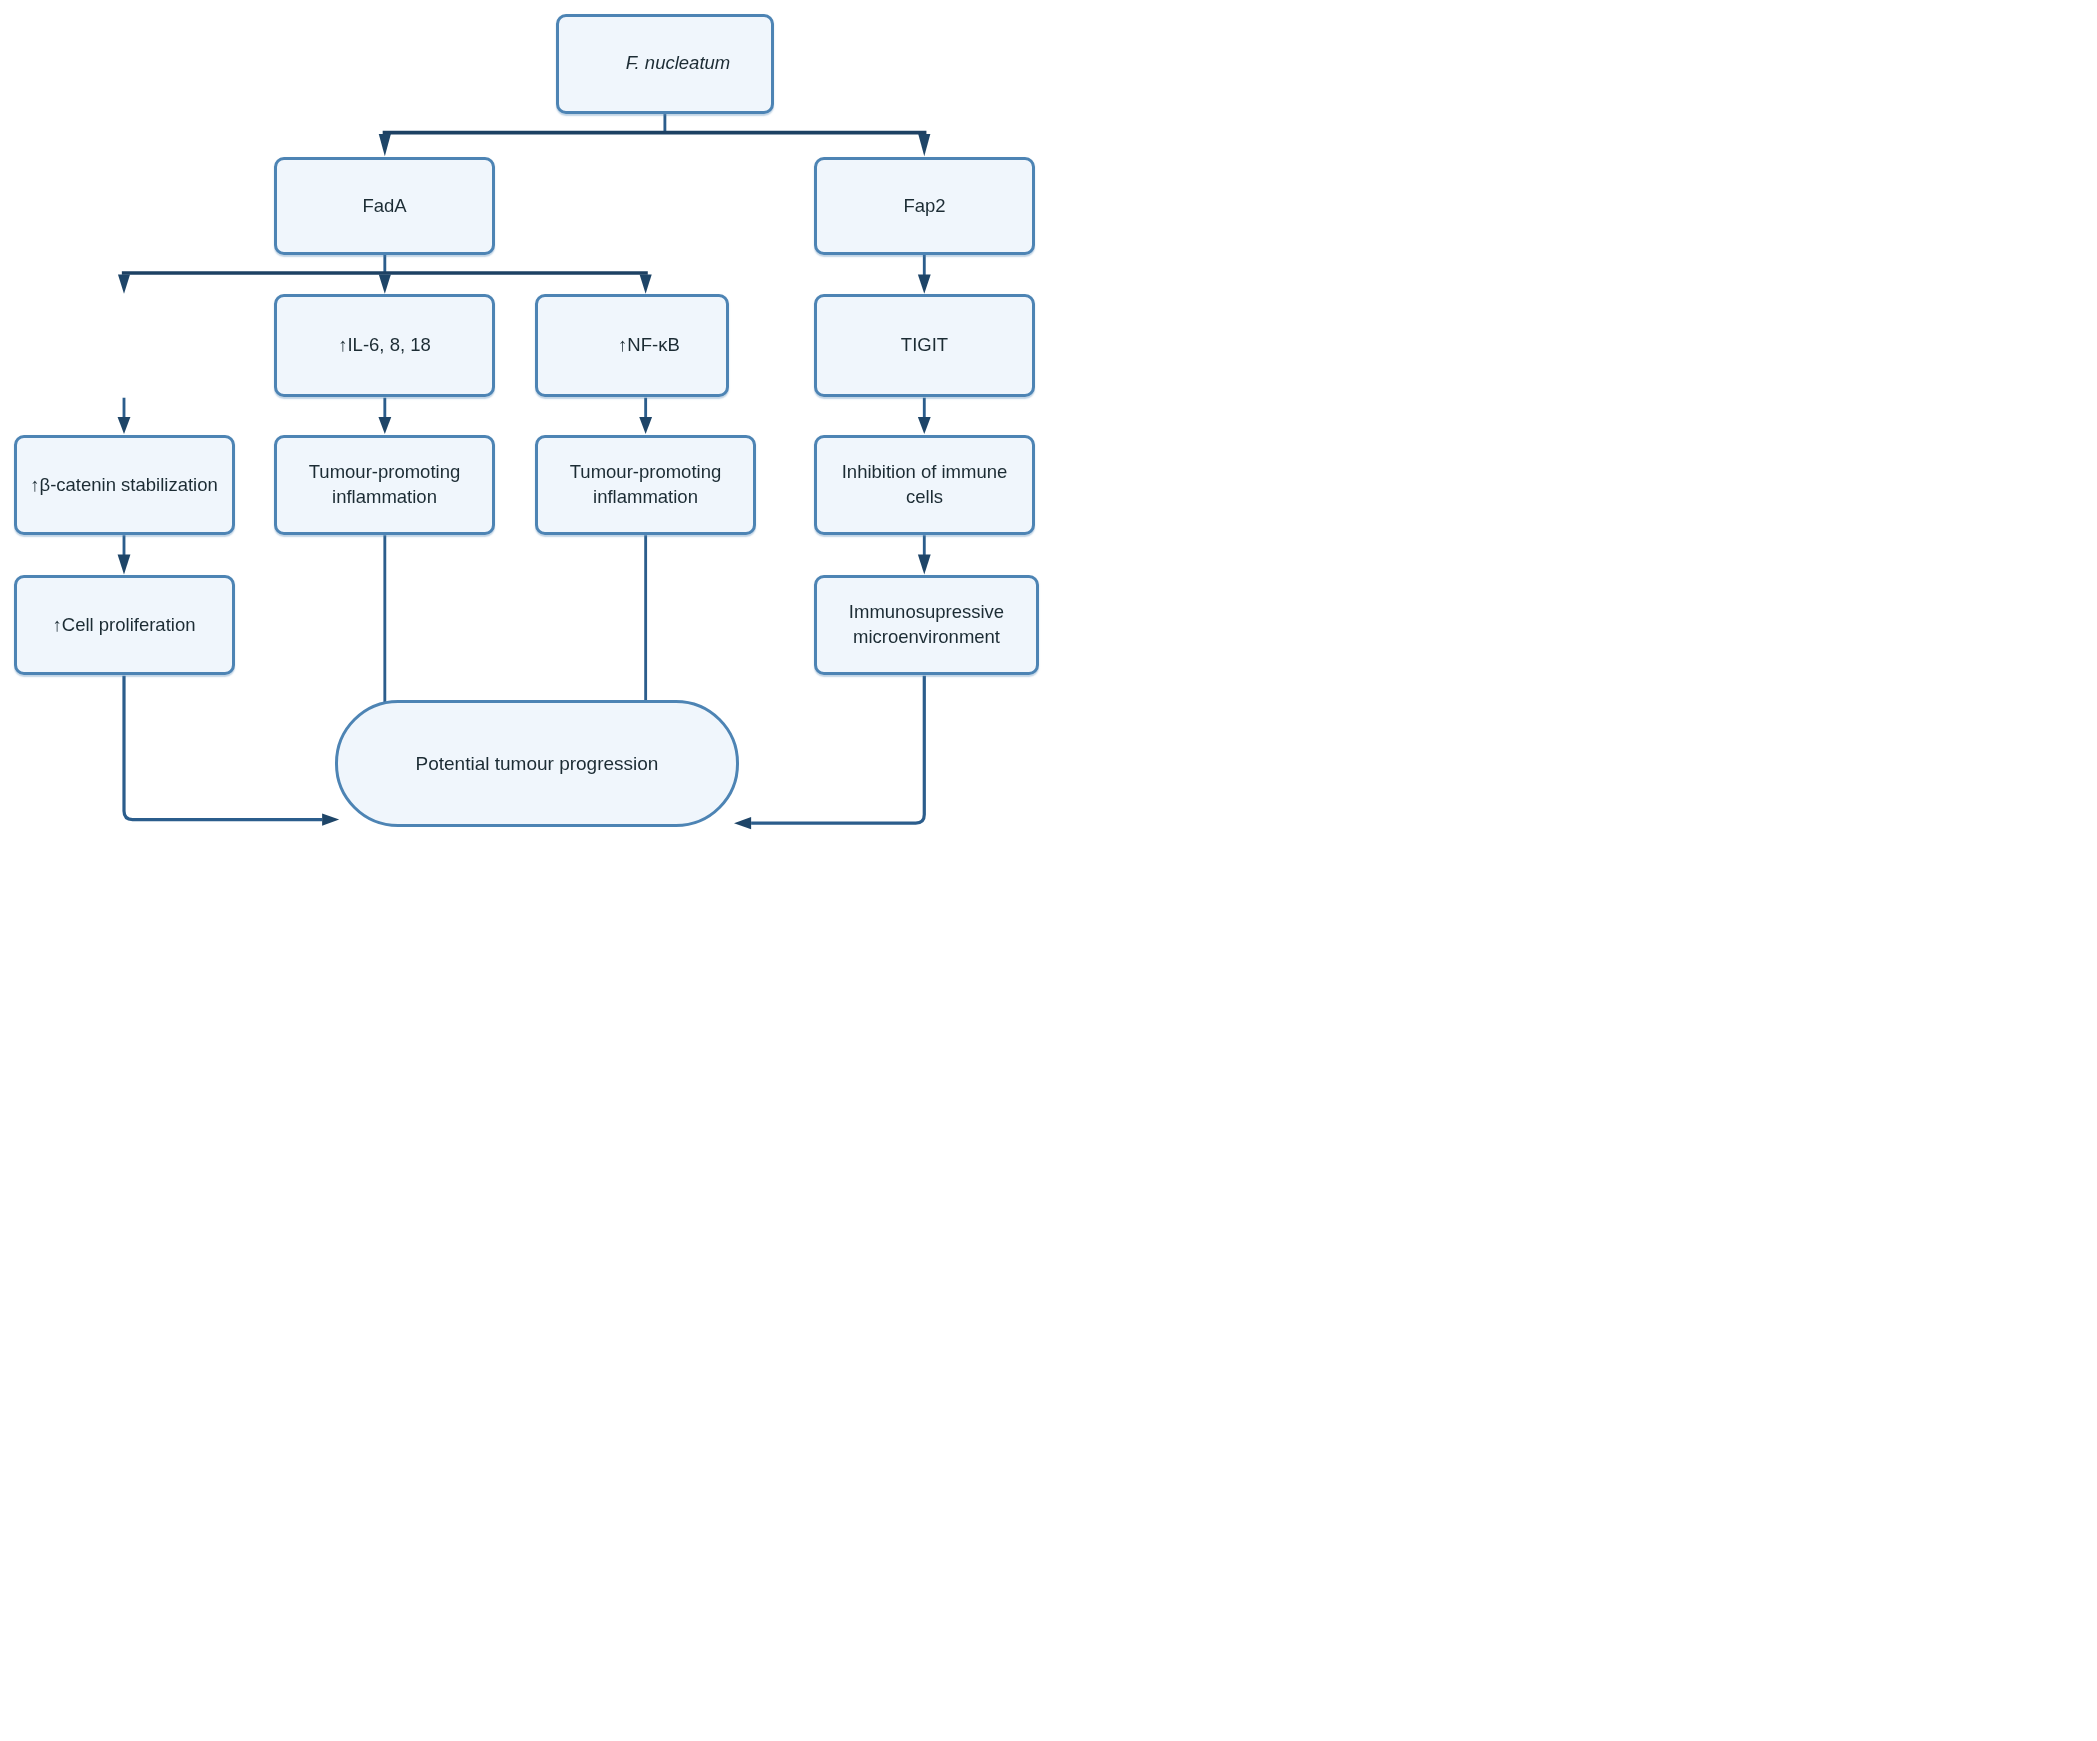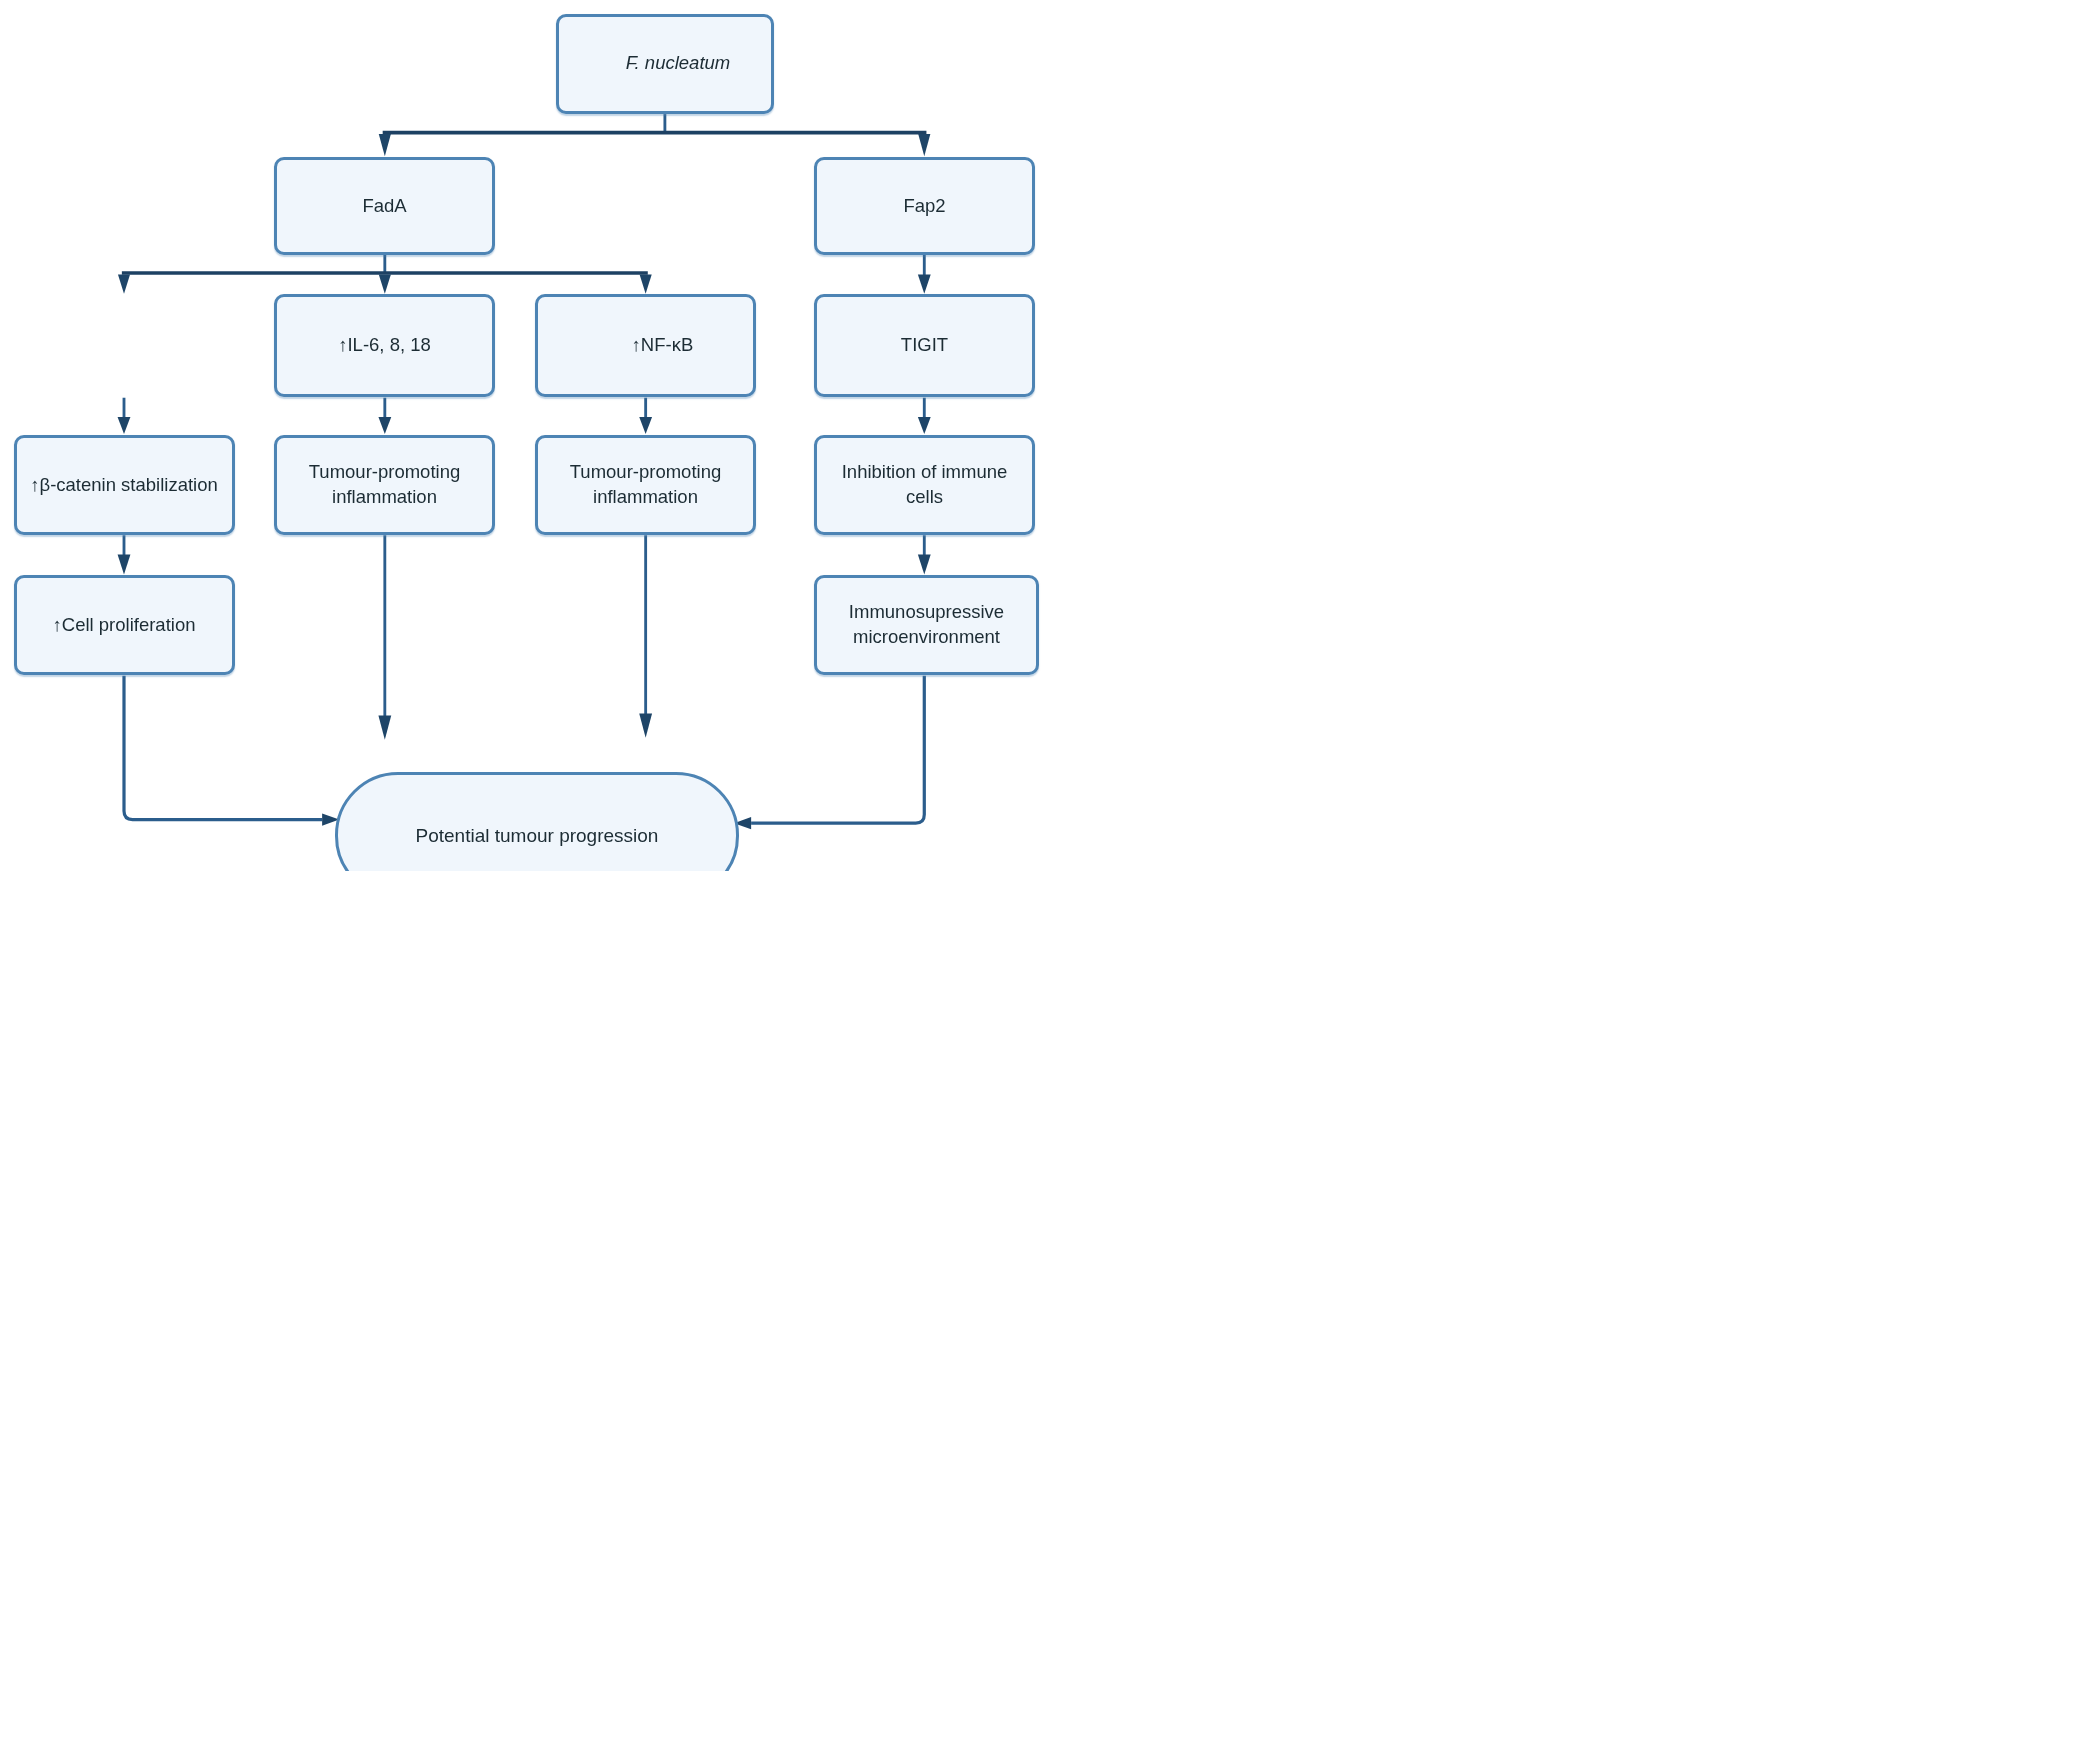--- a/index.html
+++ b/index.html
@@ -114,32 +114,32 @@
 
   <div class="node italic" style="left:556px;top:13.5px;width:218px;height:100px;">F. nucleatum</div>
 
   <div class="node" style="left:274px;top:157px;width:221px;height:98px;">FadA</div>
 
   <div class="node" style="left:814px;top:157px;width:221px;height:98px;">Fap2</div>
 
 
   <div class="node" style="left:274px;top:294px;width:221px;height:103px;">↑IL-6, 8, 18</div>
 
-  <div class="node" style="left:535px;top:294px;width:221px;height:103px;padding-left:41px;">↑NF-κB</div>
+  <div class="node" style="left:535px;top:294px;width:194px;height:103px;padding-left:41px;">↑NF-κB</div>
 
   <div class="node" style="left:814px;top:294px;width:221px;height:103px;">TIGIT</div>
 
   <div class="node tight" style="left:13.5px;top:435px;width:221px;height:100px;">↑β-catenin stabilization</div>
 
   <div class="node" style="left:274px;top:435px;width:221px;height:100px;">Tumour-promoting inflammation</div>
 
   <div class="node" style="left:535px;top:435px;width:221px;height:100px;">Tumour-promoting inflammation</div>
 
   <div class="node" style="left:814px;top:435px;width:221px;height:100px;">Inhibition of immune cells</div>
 
   <div class="node" style="left:13.5px;top:575px;width:221px;height:100px;">↑Cell proliferation</div>
 
   <div class="node" style="left:814px;top:575px;width:225px;height:100px;">Immunosupressive microenvironment</div>
 
-  <div class="node stadium" style="left:335px;top:772px;width:404px;height:127px;">Potential tumour progression</div>
+  <div class="node stadium" style="left:335px;top:700px;width:404px;height:127px;">Potential tumour progression</div>
 
 </div>
 
 
 </body></html>

